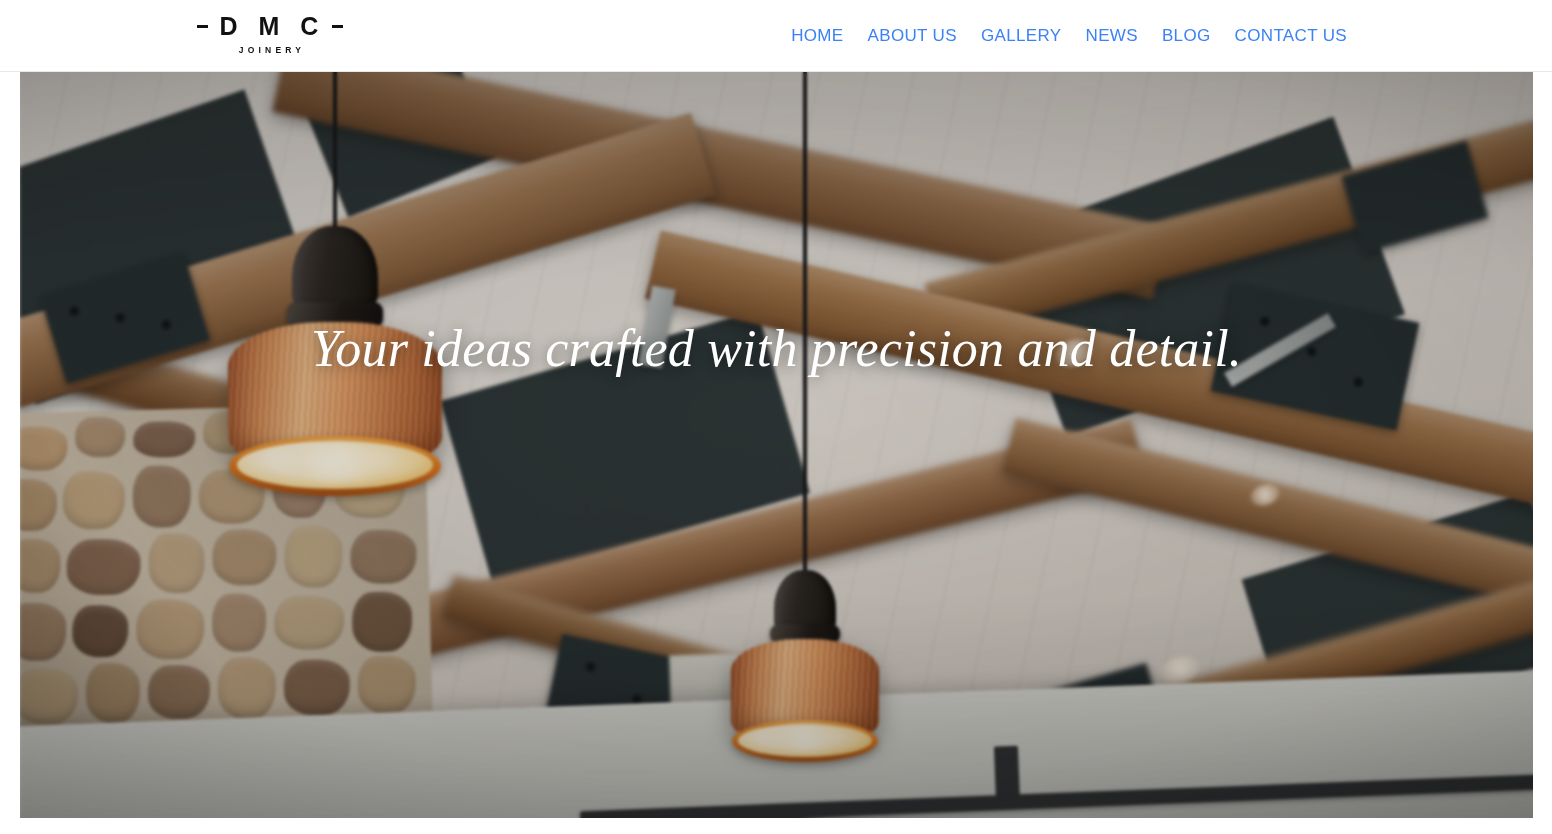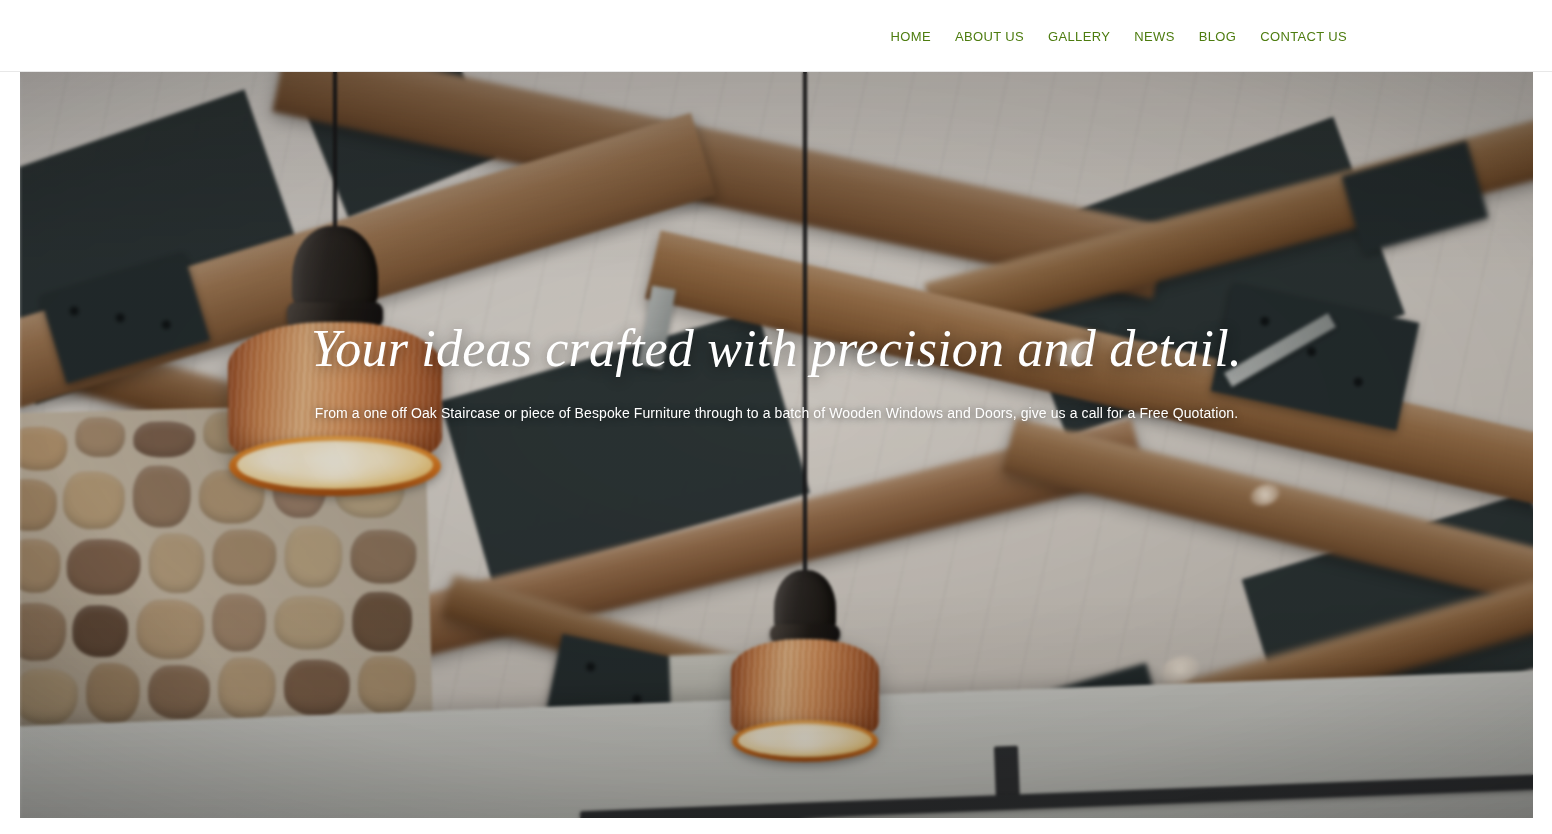--- a/index.html
+++ b/index.html
@@ -61,24 +61,24 @@
 
   .main-nav {
     position: absolute;
     right: 193px; top: 0;
     height: 72px;
     display: flex;
     align-items: center;
     gap: 0;
   }
   .nav-item {
-    font-size: 13px;
+    font-size: 17px;
     font-weight: 400;
     letter-spacing: 0.35px;
-    color: #4d7c0f;
+    color: #3b82f6;
     text-transform: uppercase;
     text-decoration: none;
     padding: 0 12px;
     white-space: nowrap;
     cursor: pointer;
   }
 
   
   .hero {
     position: absolute;
@@ -432,20 +432,28 @@
     font-size: 13px;
     line-height: 1;
     transform: translateY(0.5px);
   }
 </style>
 </head>
 <body>
 
 <header class="site-header">
 
+  <div class="logo-block">
+    <div class="logo-row">
+      <span class="logo-dash"></span>
+      <span class="logo-letters">D M C</span>
+      <span class="logo-dash"></span>
+    </div>
+    <div class="logo-sub">JOINERY</div>
+  </div>
 
   <nav class="main-nav">
     <a class="nav-item" href="#">HOME</a>
     <a class="nav-item" href="#">ABOUT US</a>
     <a class="nav-item" href="#">GALLERY</a>
     <a class="nav-item" href="#">NEWS</a>
     <a class="nav-item" href="#">BLOG</a>
     <a class="nav-item" href="#">CONTACT US</a>
   </nav>
 
@@ -578,16 +586,15 @@
       <div class="shade-inner" style="top:652px; width:134px; height:33px;"></div>
       <div class="bulb-glow" style="top:652px; width:84px; height:28px;"></div>
     </div>
 
     <div class="photo-soft"></div>
     <div class="photo-grade"></div>
   </div>
 
   <div class="hero-content">
     <h1 class="hero-title">Your ideas crafted with precision and detail.</h1>
-    <p class="hero-sub">From a one off Oak Staircase or piece of Bespoke Furniture through to a batch of Wooden Windows and Doors, give us a call for a Free Quotation.</p>
   </div>
 
 </section>
 
 </body></html>

